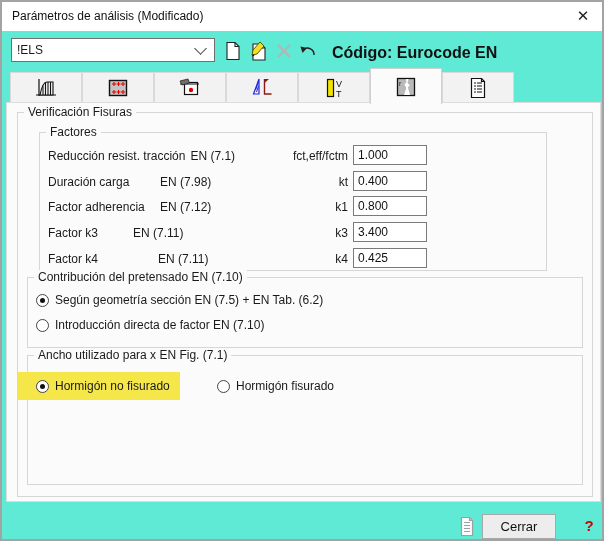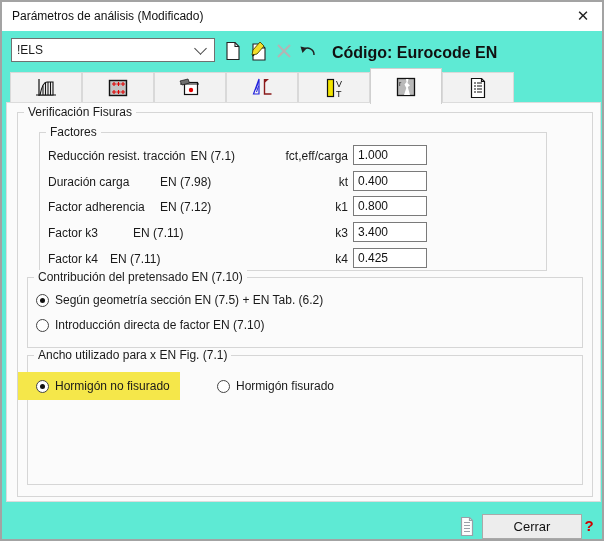--- a/index.html
+++ b/index.html
@@ -42,21 +42,21 @@
   .prow,.arow{position:absolute;display:flex;align-items:center;gap:6px;height:18px;white-space:nowrap;}
   .radio{width:13px;height:13px;box-sizing:border-box;border:1px solid #444;border-radius:50%;
          background:#fff;position:relative;flex:none;}
   .radio.checked::after{content:"";position:absolute;left:3px;top:3px;width:5px;height:5px;
          border-radius:50%;background:#111;}
   .hilite{position:absolute;left:11px;top:269px;width:162px;height:28px;background:#f5e74a;z-index:1;}
   .arow{z-index:2;}
   
   .footer-docbtn{position:absolute;left:452px;top:511px;width:26px;height:26px;display:flex;
                  align-items:center;justify-content:center;}
-  .close-action{position:absolute;left:480px;top:512px;width:100px;height:25px;box-sizing:border-box;
+  .close-action{position:absolute;left:480px;top:512px;width:74px;height:25px;box-sizing:border-box;
                 border:1px solid #a9a9a9;background:#ededed;display:flex;align-items:center;
                 justify-content:center;font-size:13px;color:#111;cursor:pointer;}
   .helpq{position:absolute;left:578px;top:511px;width:18px;height:24px;display:flex;align-items:center;
          justify-content:center;color:#d10000;font-weight:bold;font-size:15px;cursor:pointer;}
 </style>
 </head>
 <body>
 
 <div id="dialog">
 
@@ -154,42 +154,42 @@
     <div class="grp" style="left:10px;top:9px;width:576px;height:385px;">
       <span class="glabel">Verificación Fisuras</span>
     </div>
 
     <div class="grp" style="left:32px;top:29px;width:508px;height:139px;">
       <span class="glabel">Factores</span>
 
       <div class="frow r0" style="top:12px;">
         <span class="fname">Reducción resist. tracción</span>
         <span class="fcode">EN (7.1)</span>
-        <span class="fsym">fct,eff/carga</span>
+        <span class="fsym">fct,eff/fctm</span>
         <input class="fval" value="1.000" style="">
       </div>
       <div class="frow r1" style="top:38px;">
         <span class="fname">Duración carga</span>
         <span class="fcode">EN (7.98)</span>
         <span class="fsym">kt</span>
         <input class="fval" value="0.400" style="">
       </div>
       <div class="frow r2" style="top:63px;">
         <span class="fname">Factor adherencia</span>
         <span class="fcode">EN (7.12)</span>
         <span class="fsym">k1</span>
         <input class="fval" value="0.800" style="">
       </div>
       <div class="frow r3" style="top:89px;gap:23px;">
         <span class="fname">Factor k3</span>
         <span class="fcode">EN (7.11)</span>
         <span class="fsym">k3</span>
         <input class="fval" value="3.400" style="">
       </div>
-      <div class="frow r4" style="top:115px;">
+      <div class="frow r4" style="top:115px;gap:48px;">
         <span class="fname">Factor k4</span>
         <span class="fcode">EN (7.11)</span>
         <span class="fsym">k4</span>
         <input class="fval" value="0.425" style="">
       </div>
     </div>
 
     <div class="grp" style="left:20px;top:174px;width:556px;height:71px;">
       <span class="glabel">Contribución del pretensado EN (7.10)</span>
       <div class="prow" style="left:8px;top:13px;">

